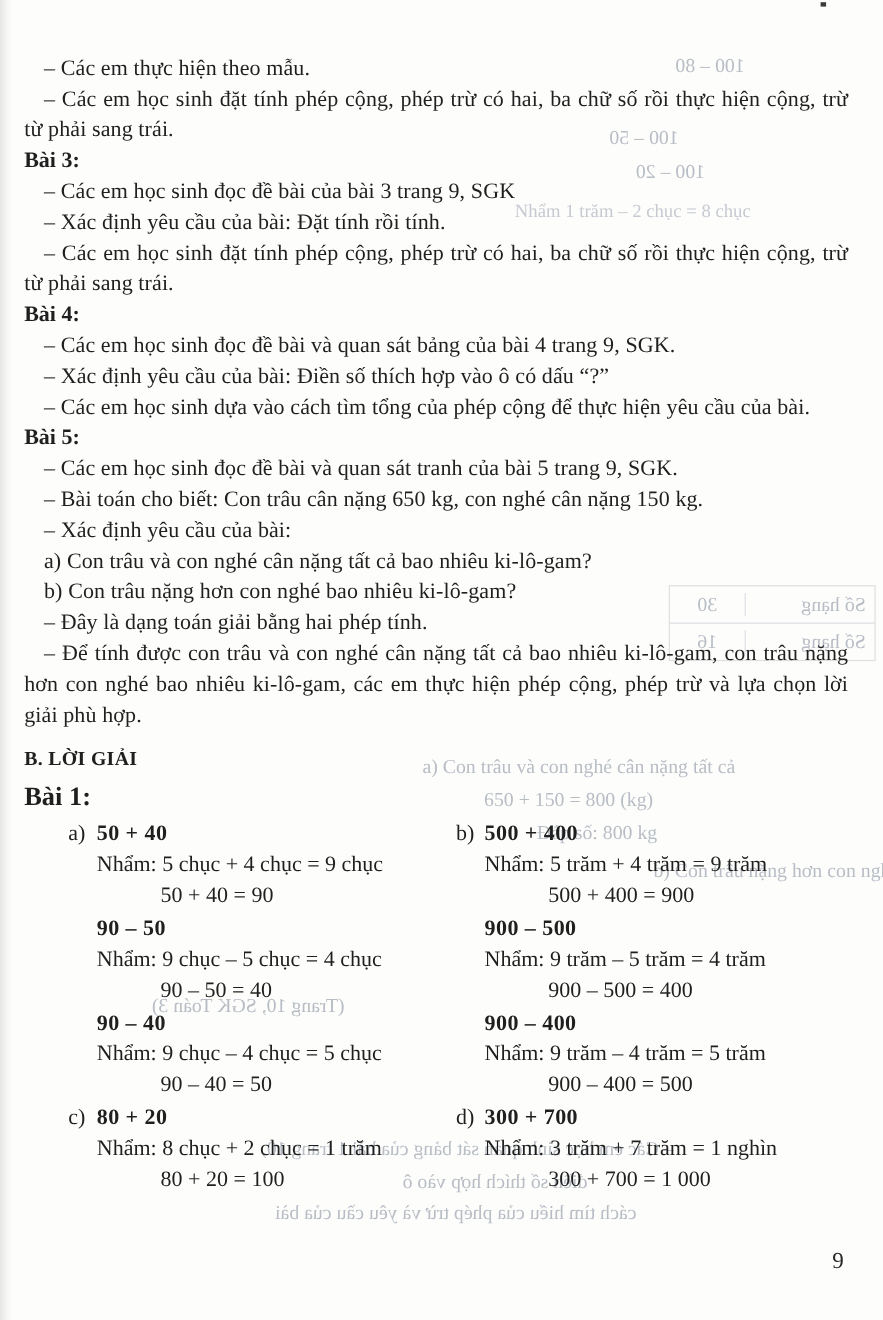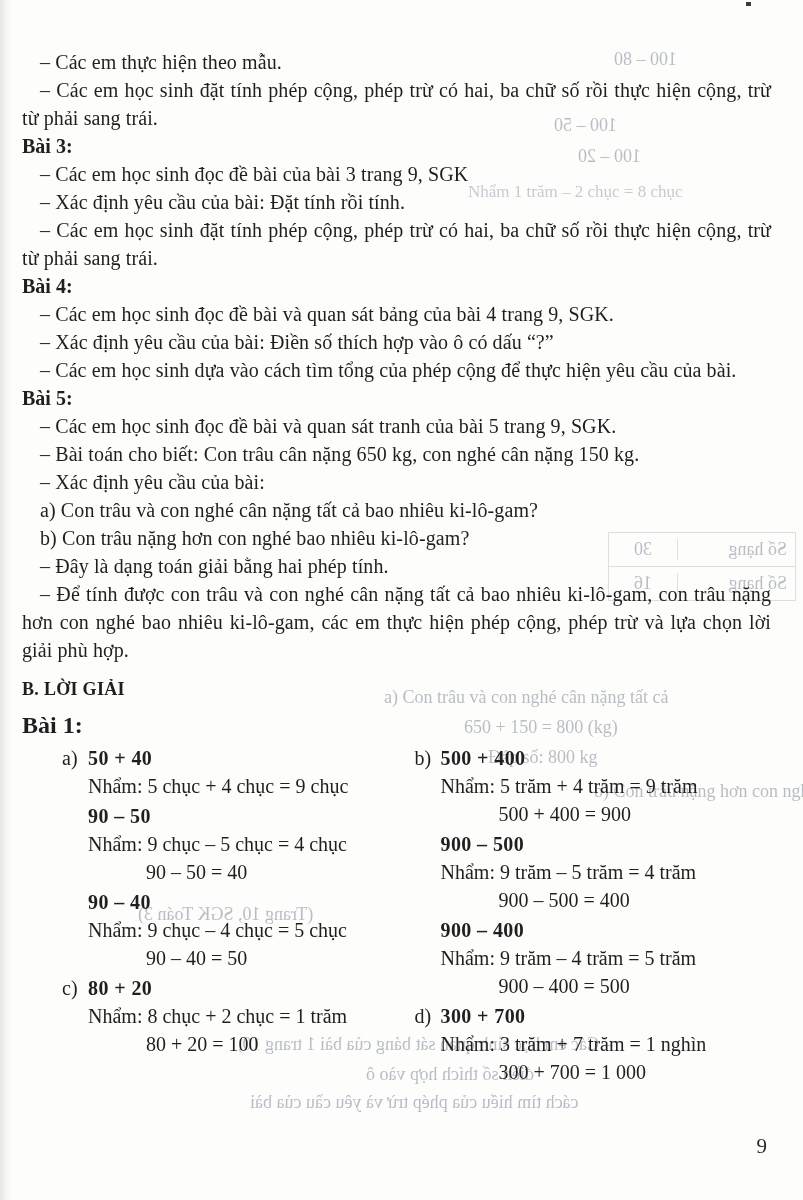--- a/index.html
+++ b/index.html
@@ -71,21 +71,21 @@
 
 <div class="page">
   <div class="scan-edge"></div>
   <div class="speck" style="left:746px;top:2px;width:5px;height:4px;"></div>
 
   <span class="ghost flip" style="left:614px;top:46px;">100 – 80</span>
   <span class="ghost flip" style="left:554px;top:112px;">100 – 50</span>
   <span class="ghost flip" style="left:578px;top:143px;">100 – 20</span>
   <span class="ghost" style="left:468px;top:179px;font-size:17px;color:#c6cad1;">Nhẩm 1 trăm – 2 chục = 8 chục</span>
   <span class="ghost" style="left:384px;top:684px;">a) Con trâu và con nghé cân nặng tất cả</span>
-  <span class="ghost" style="left:464px;top:714px;">650 + 150 = 800 (kg)</span>
+  <span class="ghost" style="left:440px;top:714px;">650 + 150 = 800 (kg)</span>
   <span class="ghost" style="left:488px;top:744px;">Đáp số: 800 kg</span>
   <span class="ghost" style="left:594px;top:778px;">b) Con trâu nặng hơn con nghé</span>
   <span class="ghost flip" style="left:138px;top:901px;">(Trang 10, SGK Toán 3)</span>
   <span class="ghost flip" style="left:238px;top:1031px;">– Các em học sinh quan sát bảng của bài 1 trang 10,</span>
   <span class="ghost flip" style="left:366px;top:1061px;">điền số thích hợp vào ô</span>
   <span class="ghost flip" style="left:250px;top:1089px;">cách tìm hiểu của phép trừ và yêu cầu của bài</span>
 
   <div class="ghost-table">
     <div class="row">
       <span class="c1">Số hạng</span>
@@ -118,20 +118,21 @@
     <p class="para">– Để tính được con trâu và con nghé cân nặng tất cả bao nhiêu ki-lô-gam, con trâu nặng hơn con nghé bao nhiêu ki-lô-gam, các em thực hiện phép cộng, phép trừ và lựa chọn lời giải phù hợp.</p>
 
     <p class="section-heading">B. LỜI GIẢI</p>
     <p class="exercise-heading">Bài 1:</p>
 
     <div class="solutions">
       <div class="sol-col left">
         <div class="sol-block">
           <div class="sol-line"><span class="sol-lbl">a)</span><span class="sol-expr">50 + 40</span></div>
           <div class="sol-mental">Nhẩm: 5 chục + 4 chục = 9 chục</div>
+          <div class="sol-result">50 + 40 = 90</div>
         </div>
         <div class="sol-block">
           <div class="sol-line"><span class="sol-lbl"></span><span class="sol-expr">90 – 50</span></div>
           <div class="sol-mental">Nhẩm: 9 chục – 5 chục = 4 chục</div>
           <div class="sol-result">90 – 50 = 40</div>
         </div>
         <div class="sol-block">
           <div class="sol-line"><span class="sol-lbl"></span><span class="sol-expr">90 – 40</span></div>
           <div class="sol-mental">Nhẩm: 9 chục – 4 chục = 5 chục</div>
           <div class="sol-result">90 – 40 = 50</div>

